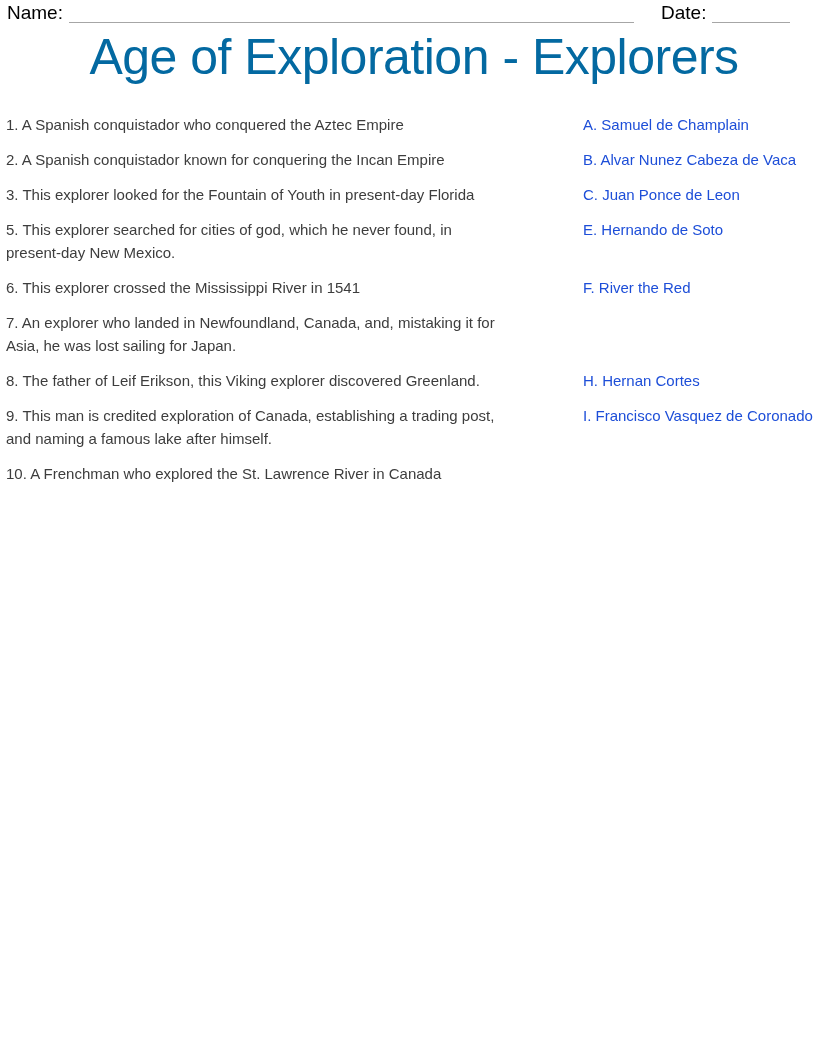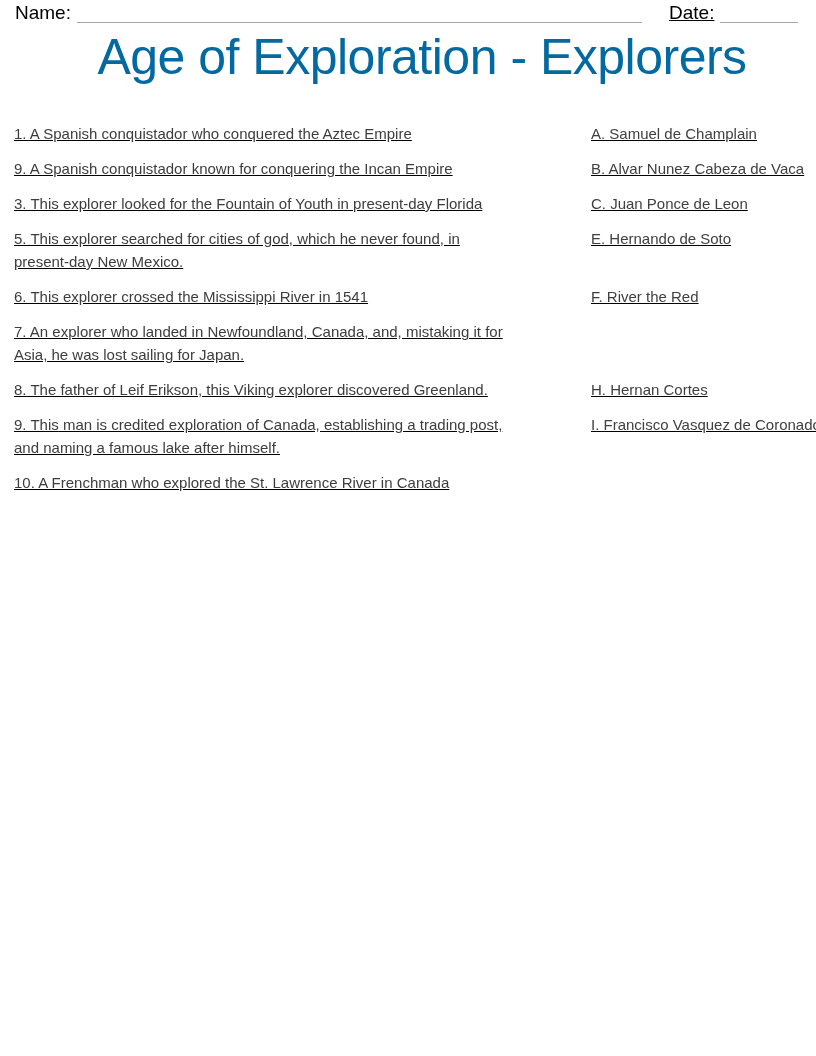--- a/index.html
+++ b/index.html
@@ -8,35 +8,35 @@
     width: 816px;
     height: 1056px;
     background: #ffffff;
     font-family: "Liberation Sans", sans-serif;
     overflow: hidden;
   }
   .page {
     position: relative;
     width: 816px;
     height: 1056px;
-    padding-left: 14px;
+    padding-left: 6px;
   }
   
   .header {
     position: relative;
     height: 26px;
   }
   .name-label, .date-label {
     position: absolute;
     top: 2px;
     font-size: 19px;
     color: #000000;
   }
   .name-label { left: 1px; }
-  .date-label { left: 655px; text-decoration: underline; }
+  .date-label { left: 655px; }
   .blank-line {
     position: absolute;
     top: 5px;
     height: 18px;
     border-bottom: 1px solid #a6a6a6;
   }
   .name-line { left: 63px; width: 565px; }
   .date-line { left: 706px; width: 78px; }
 
   
@@ -45,41 +45,40 @@
     text-align: center;
     font-size: 50px;
     line-height: 62px;
     letter-spacing: -0.5px;
     color: #0369a1;
     white-space: nowrap;
   }
 
   
   .matching-list {
-    margin-top: 34px;
-    text-decoration: underline;
+    margin-top: 25px;
   }
   .matching-row {
     display: flex;
     align-items: flex-start;
     margin-bottom: 12px;
   }
   .question-text {
     flex: 0 0 577px;
     width: 577px;
     font-size: 15px;
     line-height: 23px;
     color: #3d3d3d;
     white-space: pre-line;
   }
   .answer-option {
     flex: 1 1 auto;
     font-size: 15px;
     line-height: 23px;
-    color: #404040;
+    color: #1d4ed8;
     white-space: nowrap;
   }
 </style>
 </head>
 <body>
 
 <div class="page">
 
   <div class="header">
     <span class="name-label">Name:</span>
@@ -91,21 +90,21 @@
   <div class="title">Age of Exploration - Explorers</div>
 
   <div class="matching-list">
 
     <div class="matching-row">
       <div class="question-text">1. A Spanish conquistador who conquered the Aztec Empire</div>
       <div class="answer-option">A. Samuel de Champlain</div>
     </div>
 
     <div class="matching-row">
-      <div class="question-text">9. A Spanish conquistador known for conquering the Incan Empire</div>
+      <div class="question-text">2. A Spanish conquistador known for conquering the Incan Empire</div>
       <div class="answer-option">B. Alvar Nunez Cabeza de Vaca</div>
     </div>
 
     <div class="matching-row">
       <div class="question-text">3. This explorer looked for the Fountain of Youth in present-day Florida</div>
       <div class="answer-option">C. Juan Ponce de Leon</div>
     </div>
 
 
     <div class="matching-row">

